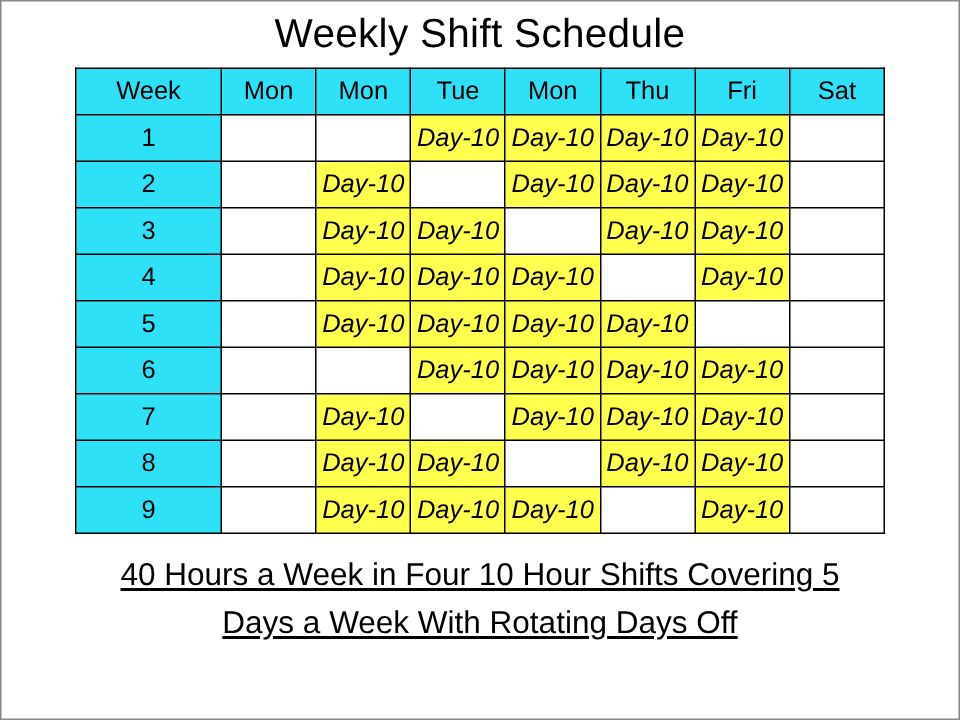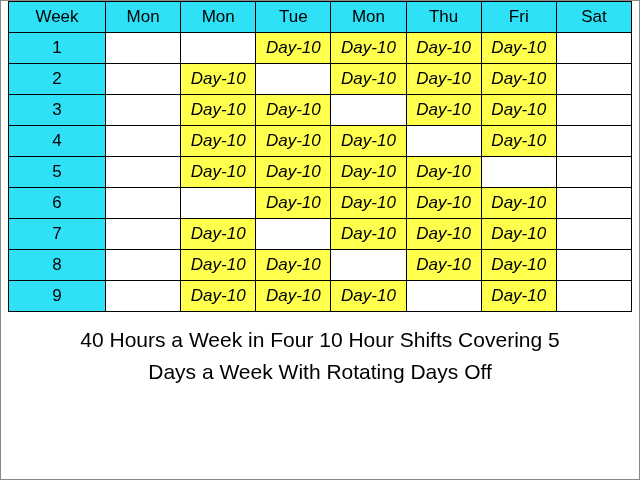--- a/index.html
+++ b/index.html
@@ -28,21 +28,21 @@
     font-size: 27px;
     color: #000000;
     margin-top: 6px;
     margin-bottom: 7px;
     letter-spacing: 0.2px;
     text-align: center;
   }
   table.schedule {
     border-collapse: collapse;
     table-layout: fixed;
-    width: 624px;
+    width: 540px;
     margin: 0 auto;
   }
   table.schedule td,
   table.schedule th {
     border: 1px solid #000000;
     height: 30px;
     text-align: center;
     vertical-align: middle;
     font-size: 17px;
     font-weight: normal;
@@ -71,30 +71,32 @@
   td.shift-off {
     background: #ffffff;
   }
   .footer {
     margin-top: 12px;
     width: 600px;
     text-align: center;
     font-size: 21px;
     color: #000000;
     line-height: 32px;
+    text-decoration: underline;
   }
   .footer div {
     white-space: nowrap;
   }
 </style>
 </head>
 <body>
 
 <div class="page">
 
+  <div class="title">Weekly Shift Schedule</div>
 
   <table class="schedule">
     <thead>
       <tr>
         <th class="head-week">Week</th>
         <th class="head-cell">Mon</th>
         <th class="head-cell">Mon</th>
         <th class="head-cell">Tue</th>
         <th class="head-cell">Mon</th>
         <th class="head-cell">Thu</th>

